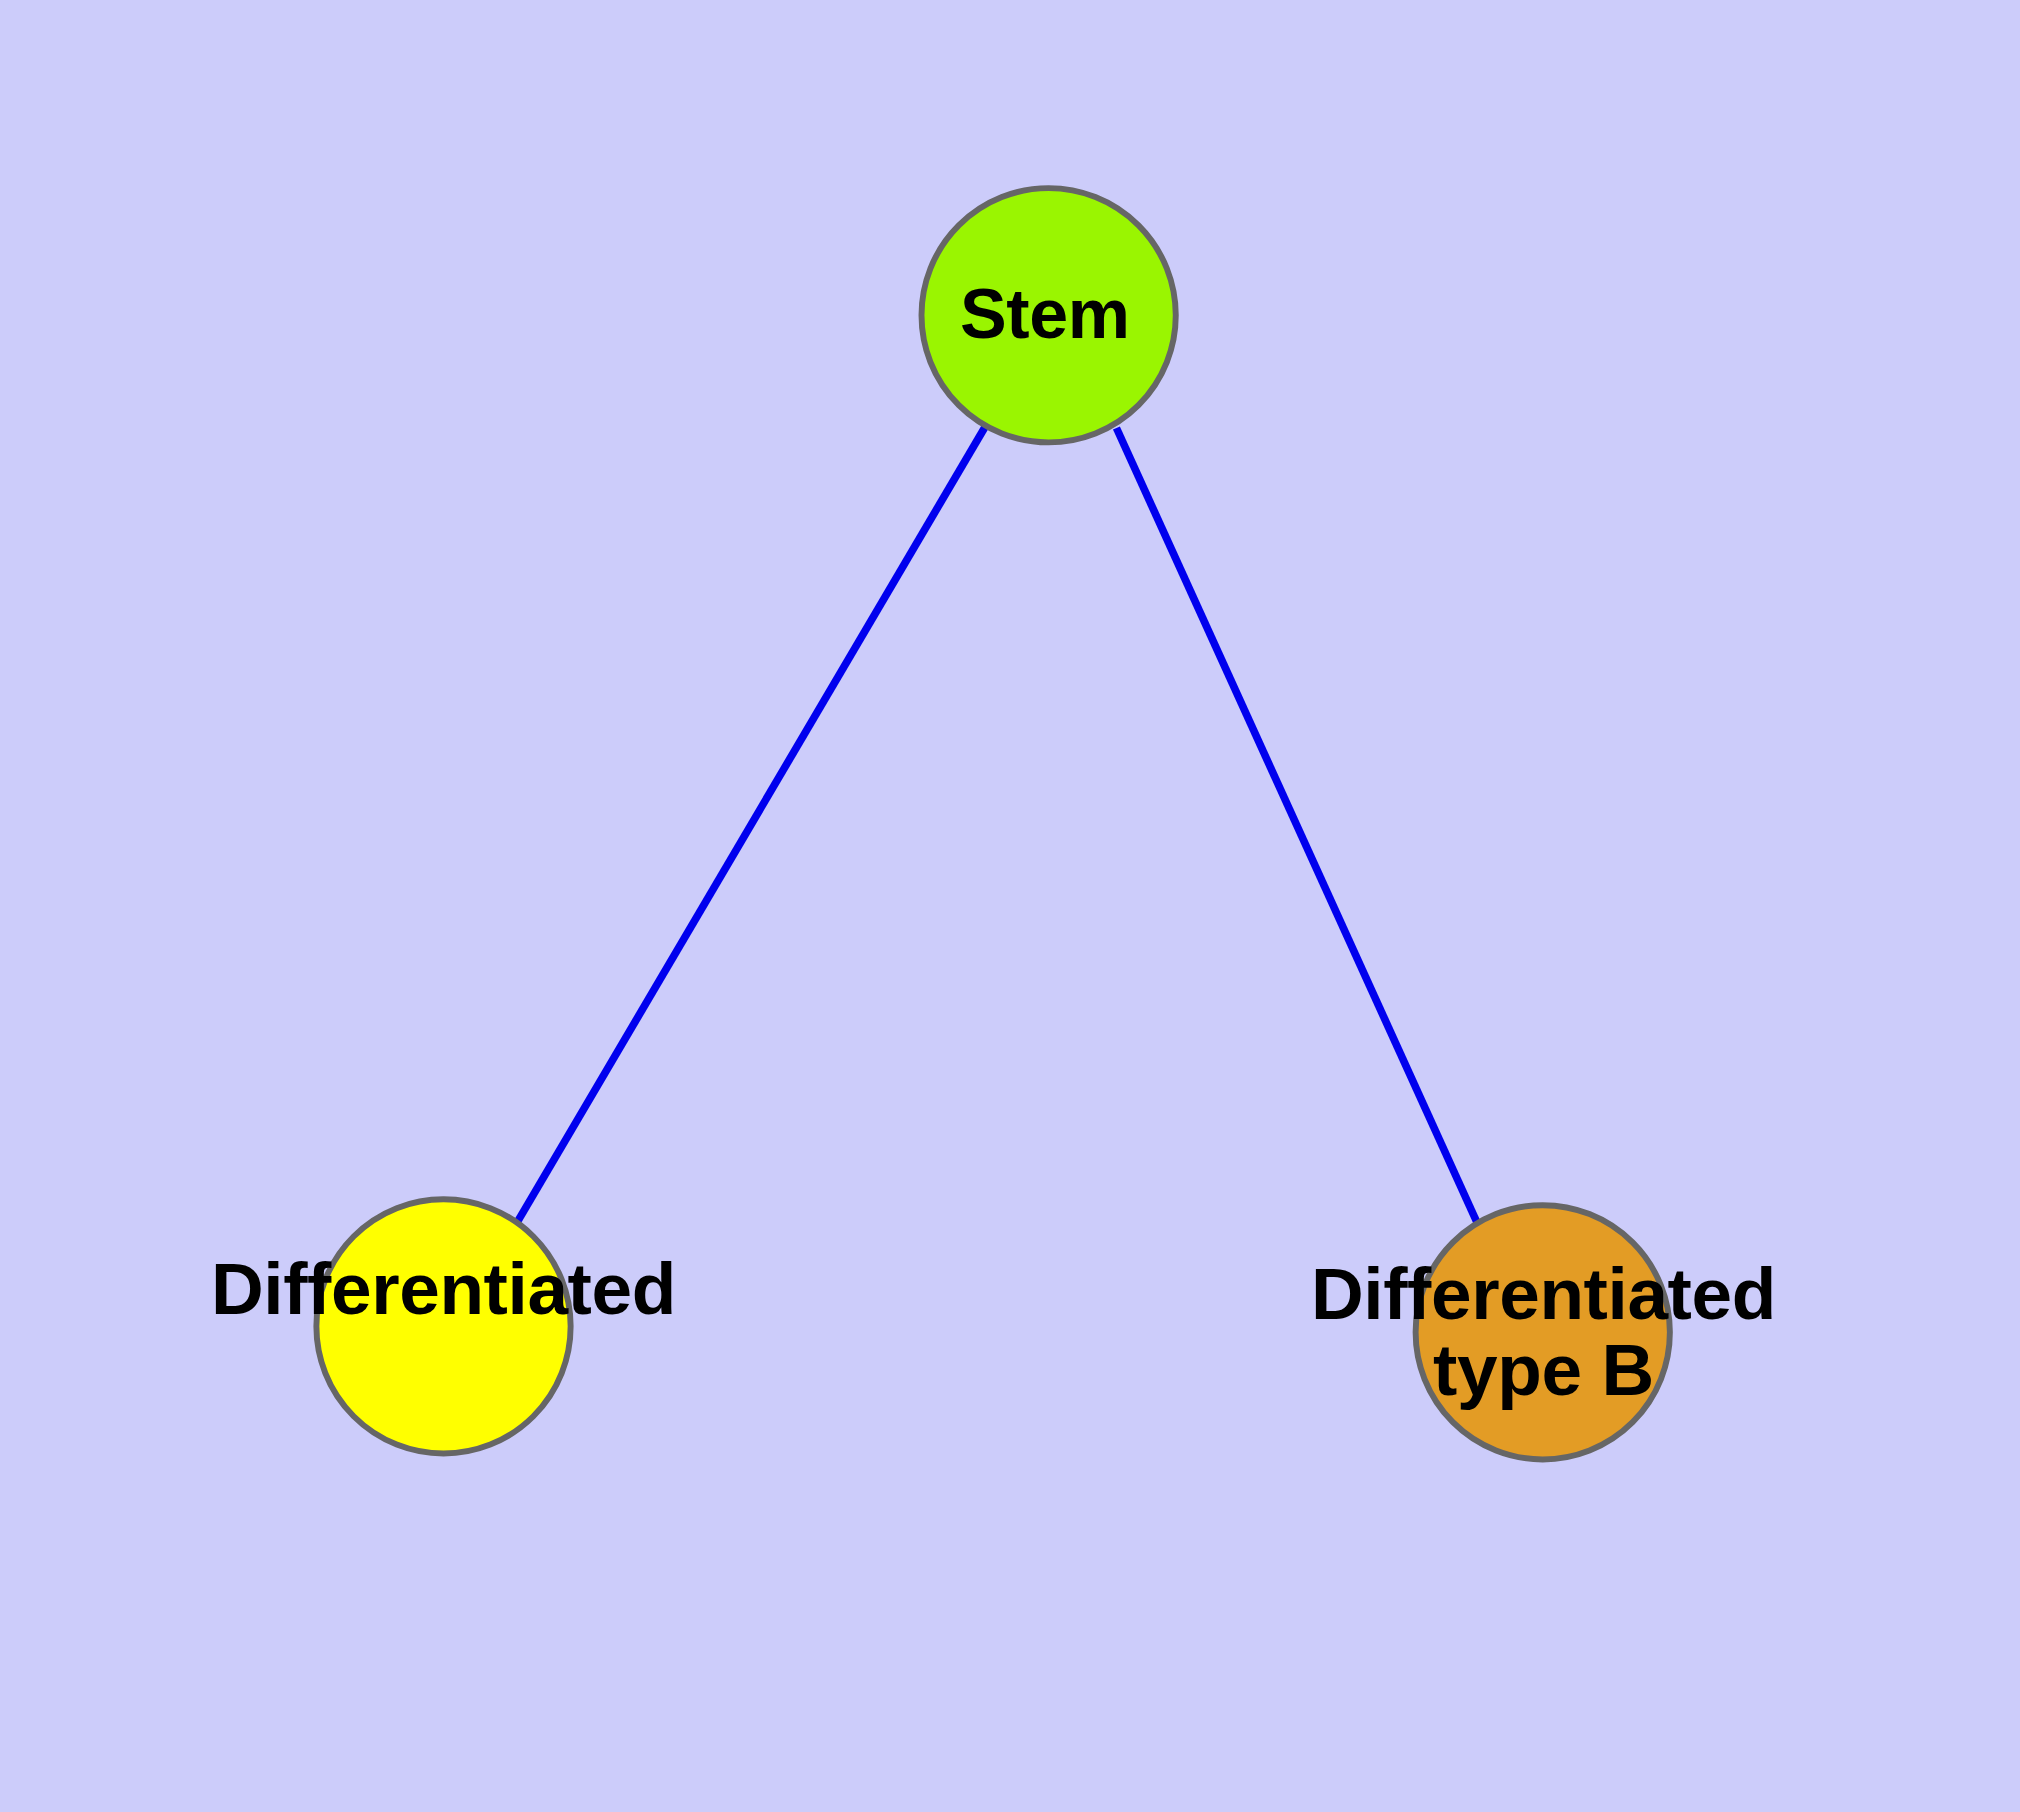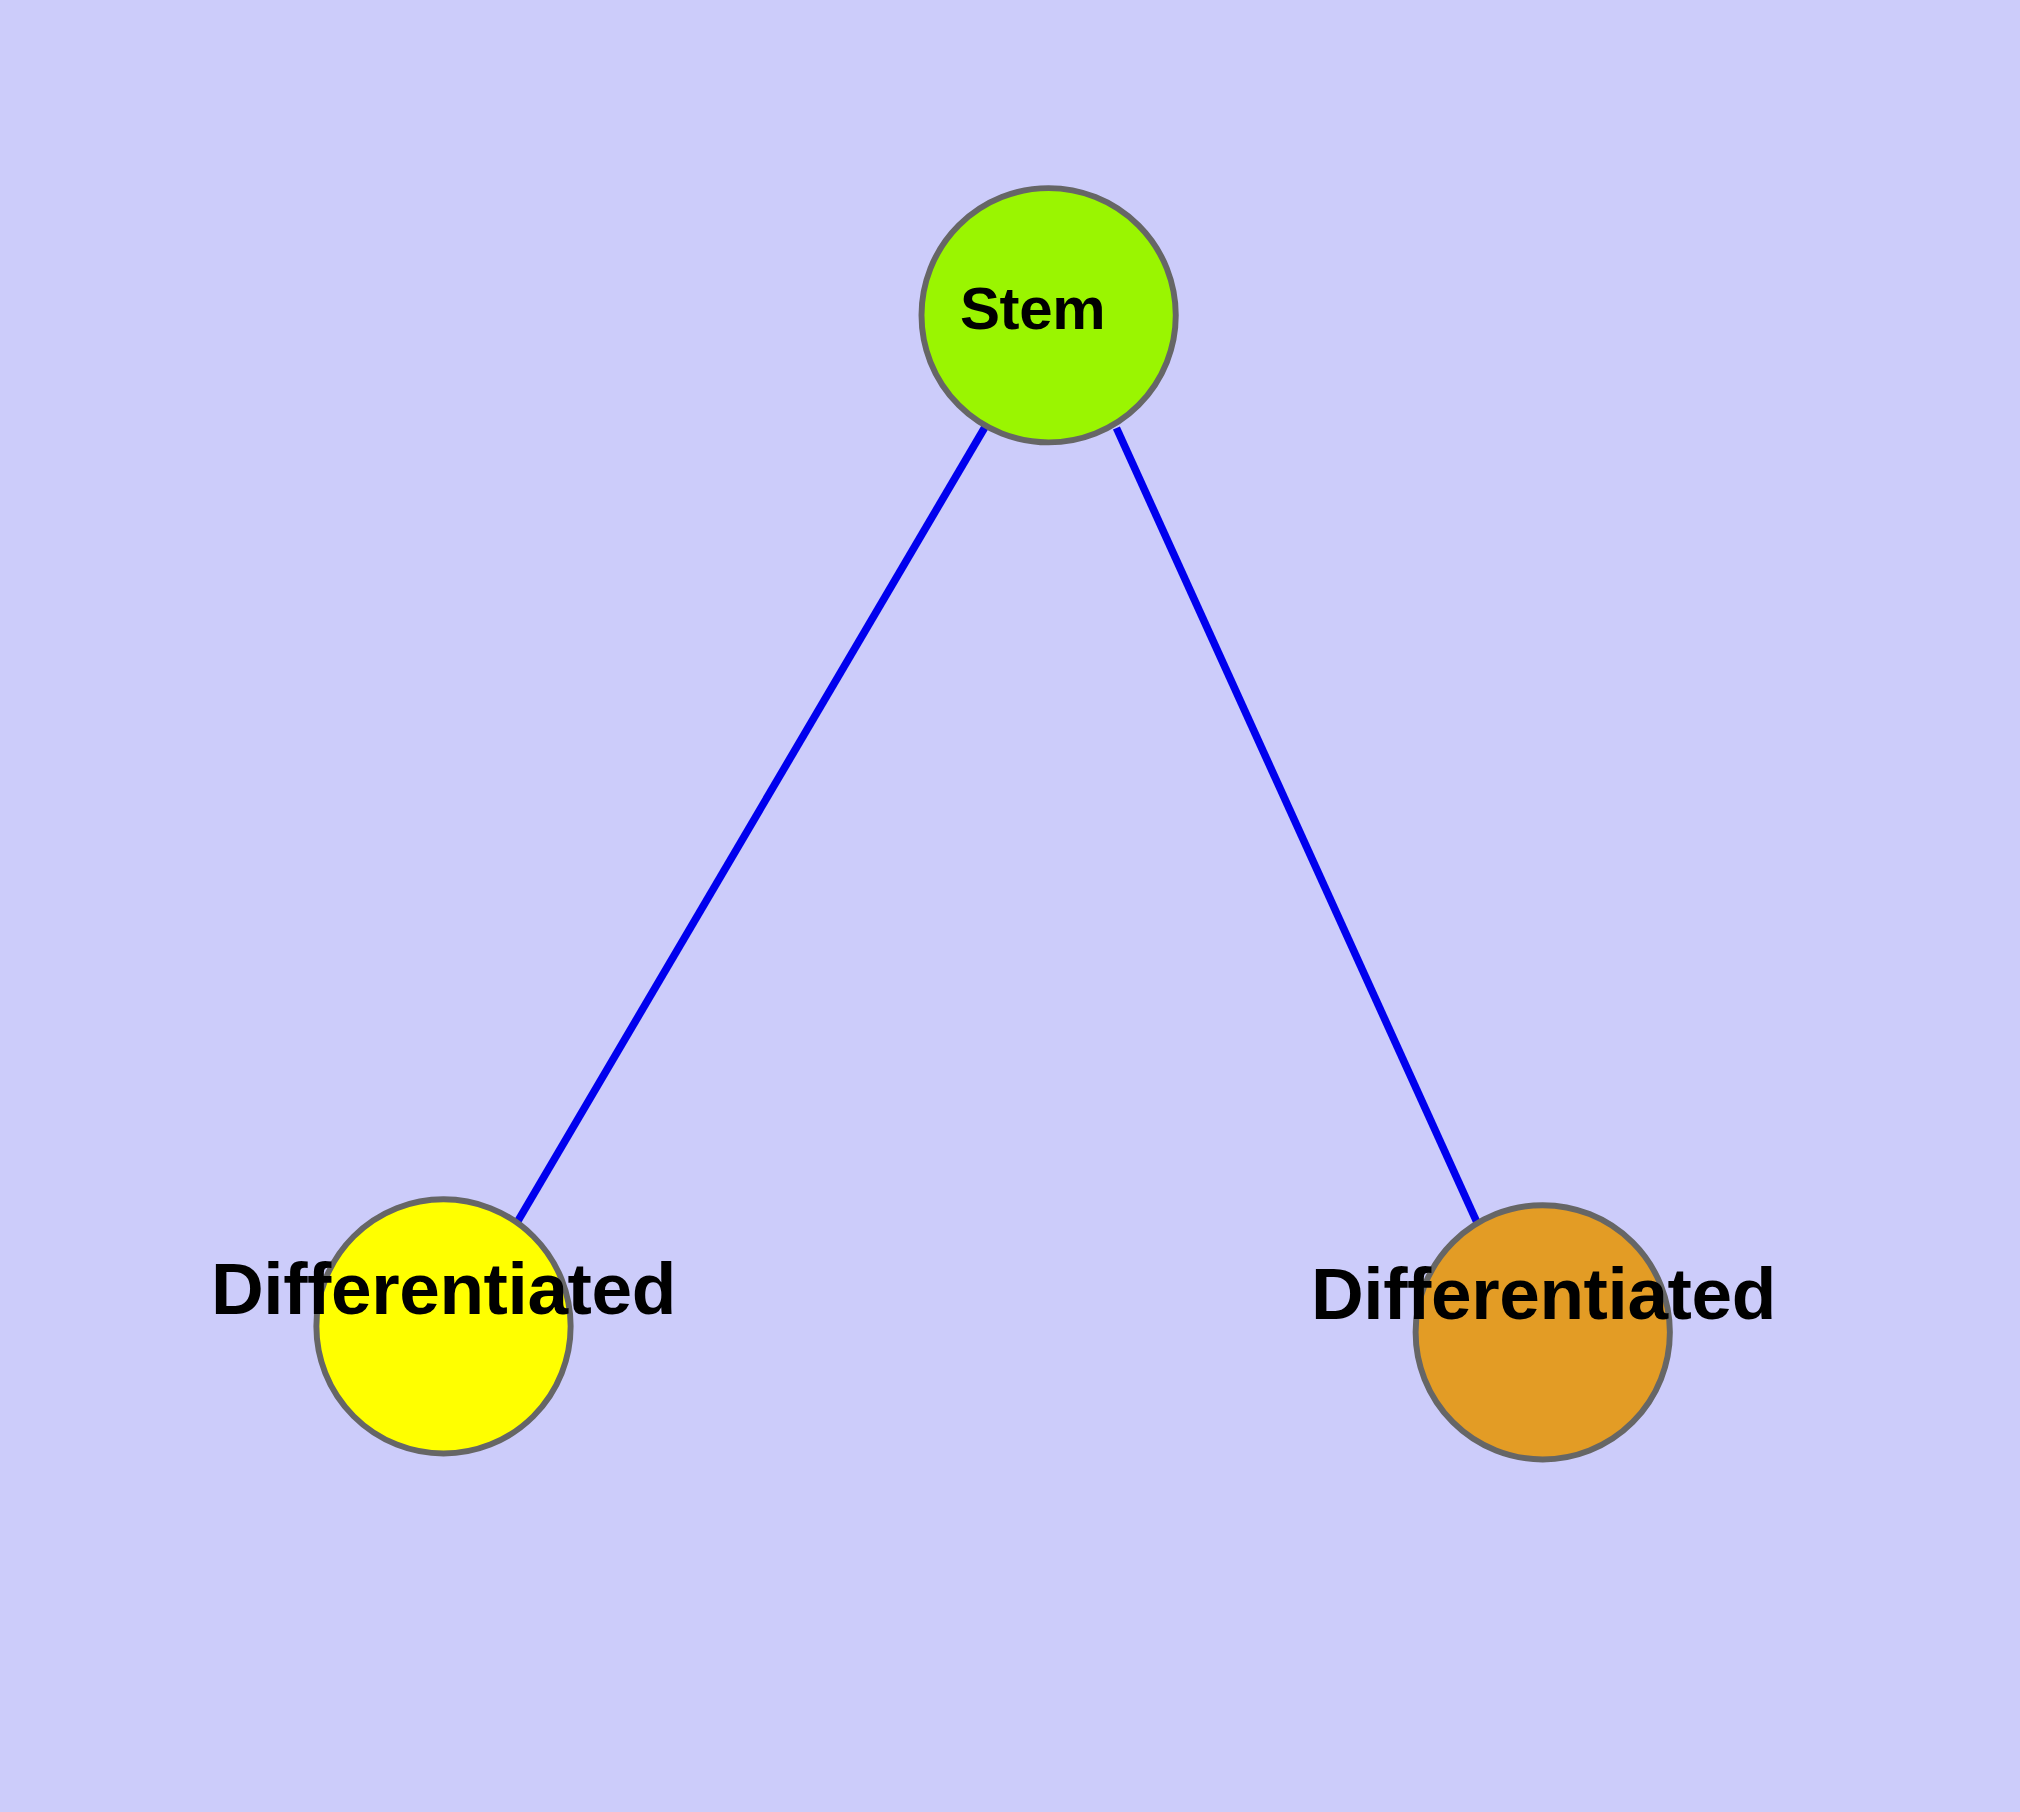--- a/index.html
+++ b/index.html
@@ -55,19 +55,19 @@
         <line x1="1317" y1="505" x2="1745" y2="1448" stroke="#0000ee" stroke-width="9" stroke-linecap="butt"></line>
       </g>
     <g id="node-layer">
         <circle cx="1237" cy="372" r="150" fill="#9af501" stroke="#666666" stroke-width="7"></circle>
         <circle cx="523" cy="1565" r="150" fill="#ffff00" stroke="#666666" stroke-width="7"></circle>
         <circle cx="1820" cy="1572" r="150" fill="#e39c25" stroke="#666666" stroke-width="7"></circle>
       </g>
   </svg>
 
   <div id="label-layer">
-      <div class="node-label" style="font-size: 60px; color: rgb(0, 0, 0); left: 960px; top: 278px;"><span>Stem</span></div>
+      <div class="node-label" style="font-size: 70px; color: rgb(0, 0, 0); left: 960px; top: 278px;"><span>Stem</span></div>
       <div class="node-label" style="font-size: 73px; color: rgb(0, 0, 0); left: 211px; top: 1251px;"><span>Differentiated</span></div>
-      <div class="node-label" style="font-size: 73px; color: rgb(0, 0, 0); left: 1311px; top: 1256px;"><span>Differentiated</span></div>
+      <div class="node-label" style="font-size: 73px; color: rgb(0, 0, 0); left: 1311px; top: 1256px;"><span>Differentiated</span><span>type B</span></div>
     </div>
 
 </div>
 
 
 </body></html>

